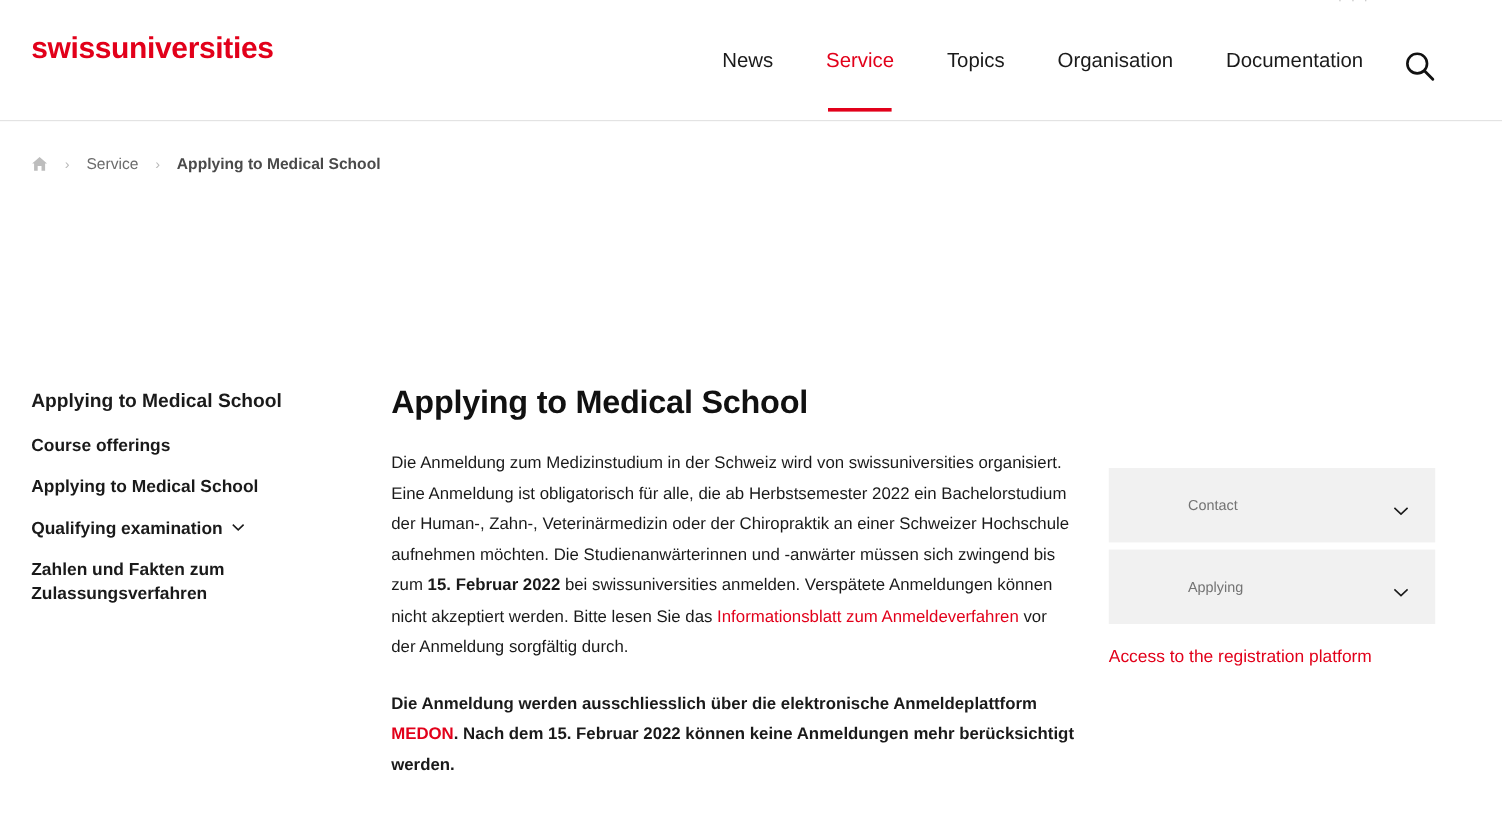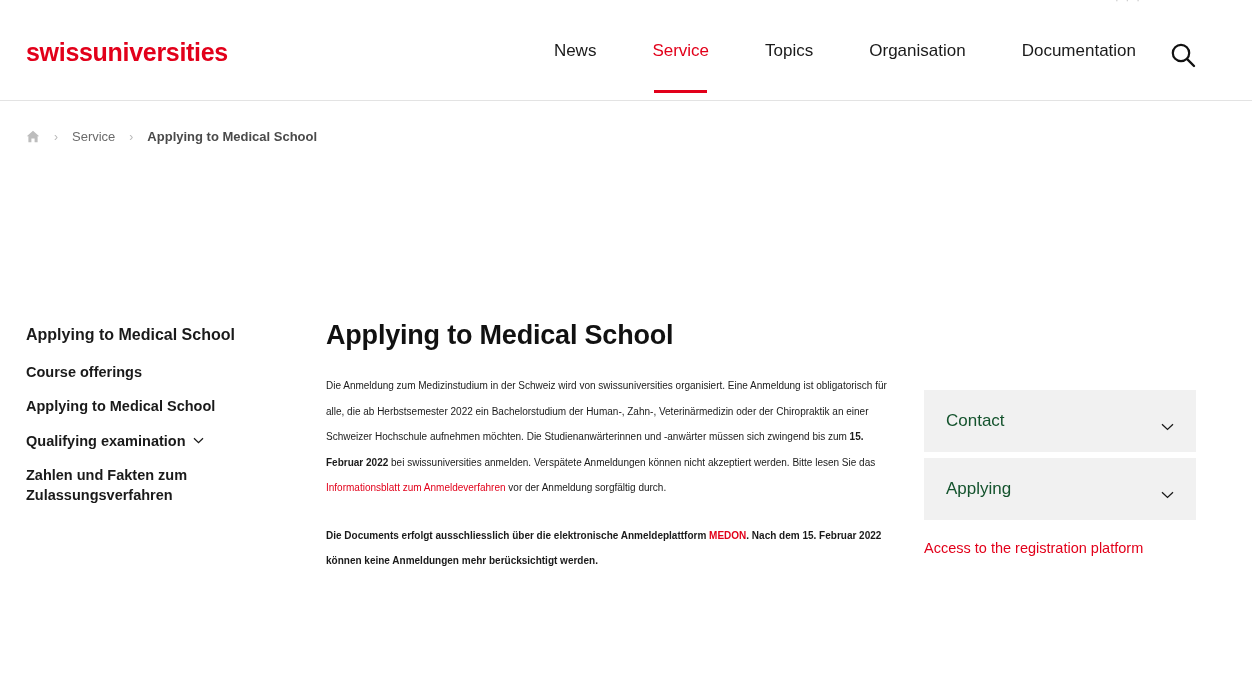--- a/index.html
+++ b/index.html
@@ -15,34 +15,34 @@
 
   
   .header {
     position: relative;
     height: 101px;
     border-bottom: 1px solid #e3e3e3;
     background: #fff;
   }
   .logo {
     position: absolute;
-    left: 26px; top: 38px;
+    left: 26px; top: 26px;
     font-size: 25px;
     font-weight: 700;
     color: #e2001a;
     letter-spacing: -0.3px;
     white-space: nowrap;
   }
   .nav {
     position: absolute;
     right: 96px; top: 0;
     height: 101px;
     display: flex;
     align-items: center;
-    gap: 16px;
+    gap: 4px;
   }
   .nav-item {
     position: relative;
     font-size: 17px;
     color: #1a1a1a;
     padding: 0 20px;
     line-height: 101px;
     height: 101px;
     white-space: nowrap;
   }
@@ -127,21 +127,21 @@
     width: 570px;
   }
   .content h1 {
     font-size: 27px;
     font-weight: 700;
     margin: 0 0 22px 0;
     color: #111;
     letter-spacing: -0.2px;
   }
   .content p {
-    font-size: 10px;
+    font-size: 14px;
     line-height: 25.5px;
     margin: 0 0 22px 0;
     color: #1a1a1a;
   }
   .content p.bold-para { font-weight: 700; }
   .content a { color: #e2001a; }
   .red { color: #e2001a; }
   strong { font-weight: 700; }
 
   
@@ -154,22 +154,23 @@
     background: #f1f1f1;
     height: 62px;
     margin-bottom: 6px;
     display: flex;
     align-items: center;
     justify-content: space-between;
     padding: 0 22px;
     cursor: pointer;
   }
   .accordion span.label {
-    font-size: 17px;
-    color: #14532d;
+    font-size: 12px;
+    color: #737373;
+    margin-left: 44px;
   }
   .rail-link {
     display: block;
     margin-top: 20px;
     font-size: 14.5px;
     color: #e2001a;
   }
   .chev {
     display: block;
     width: 13px; height: 8px;
@@ -231,21 +232,21 @@
         <a href="#">Zahlen und Fakten zum Zulassungsverfahren</a>
       </li>
     </ul>
   </aside>
 
   <main class="content">
     <h1>Applying to Medical School</h1>
 
     <p><span>Die Anmeldung zum Medizinstudium in der Schweiz wird von swissuniversities organisiert. Eine Anmeldung ist obligatorisch für alle, die ab Herbstsemester 2022 ein Bachelorstudium der Human-, Zahn-, Veterinärmedizin oder der Chiropraktik an einer Schweizer Hochschule aufnehmen möchten. Die Studienanwärterinnen und -anwärter müssen sich zwingend bis zum </span><strong>15. Februar 2022</strong><span> bei swissuniversities anmelden. Verspätete Anmeldungen können nicht akzeptiert werden. Bitte lesen Sie das </span><a href="#">Informationsblatt zum Anmeldeverfahren</a><span> vor der Anmeldung sorgfältig durch.</span></p>
 
-    <p class="bold-para"><span>Die Documents erfolgt ausschliesslich über die elektronische Anmeldeplattform </span><a href="#" class="red">MEDON</a><span>. Nach dem 15. Februar 2022 können keine Anmeldungen mehr berücksichtigt werden.</span></p>
+    <p class="bold-para"><span>Die Anmeldung werden ausschliesslich über die elektronische Anmeldeplattform </span><a href="#" class="red">MEDON</a><span>. Nach dem 15. Februar 2022 können keine Anmeldungen mehr berücksichtigt werden.</span></p>
 
   </main>
 
   <aside class="rail">
     <div class="accordion">
       <span class="label">Contact</span>
       <span class="chev">
         <svg width="13" height="8" viewBox="0 0 13 8" aria-hidden="true">
             <path d="M1 1.2 L6.5 6.4 L12 1.2" fill="none" stroke="#1a1a1a" stroke-width="1.3"></path>
           </svg>

